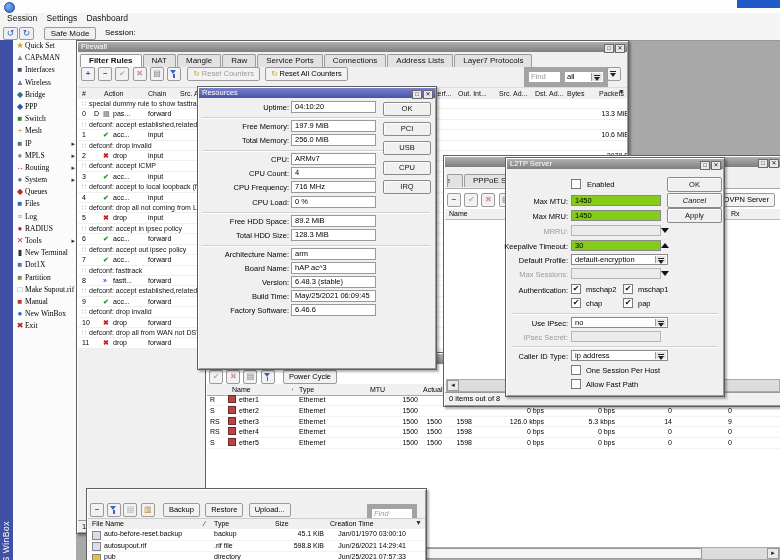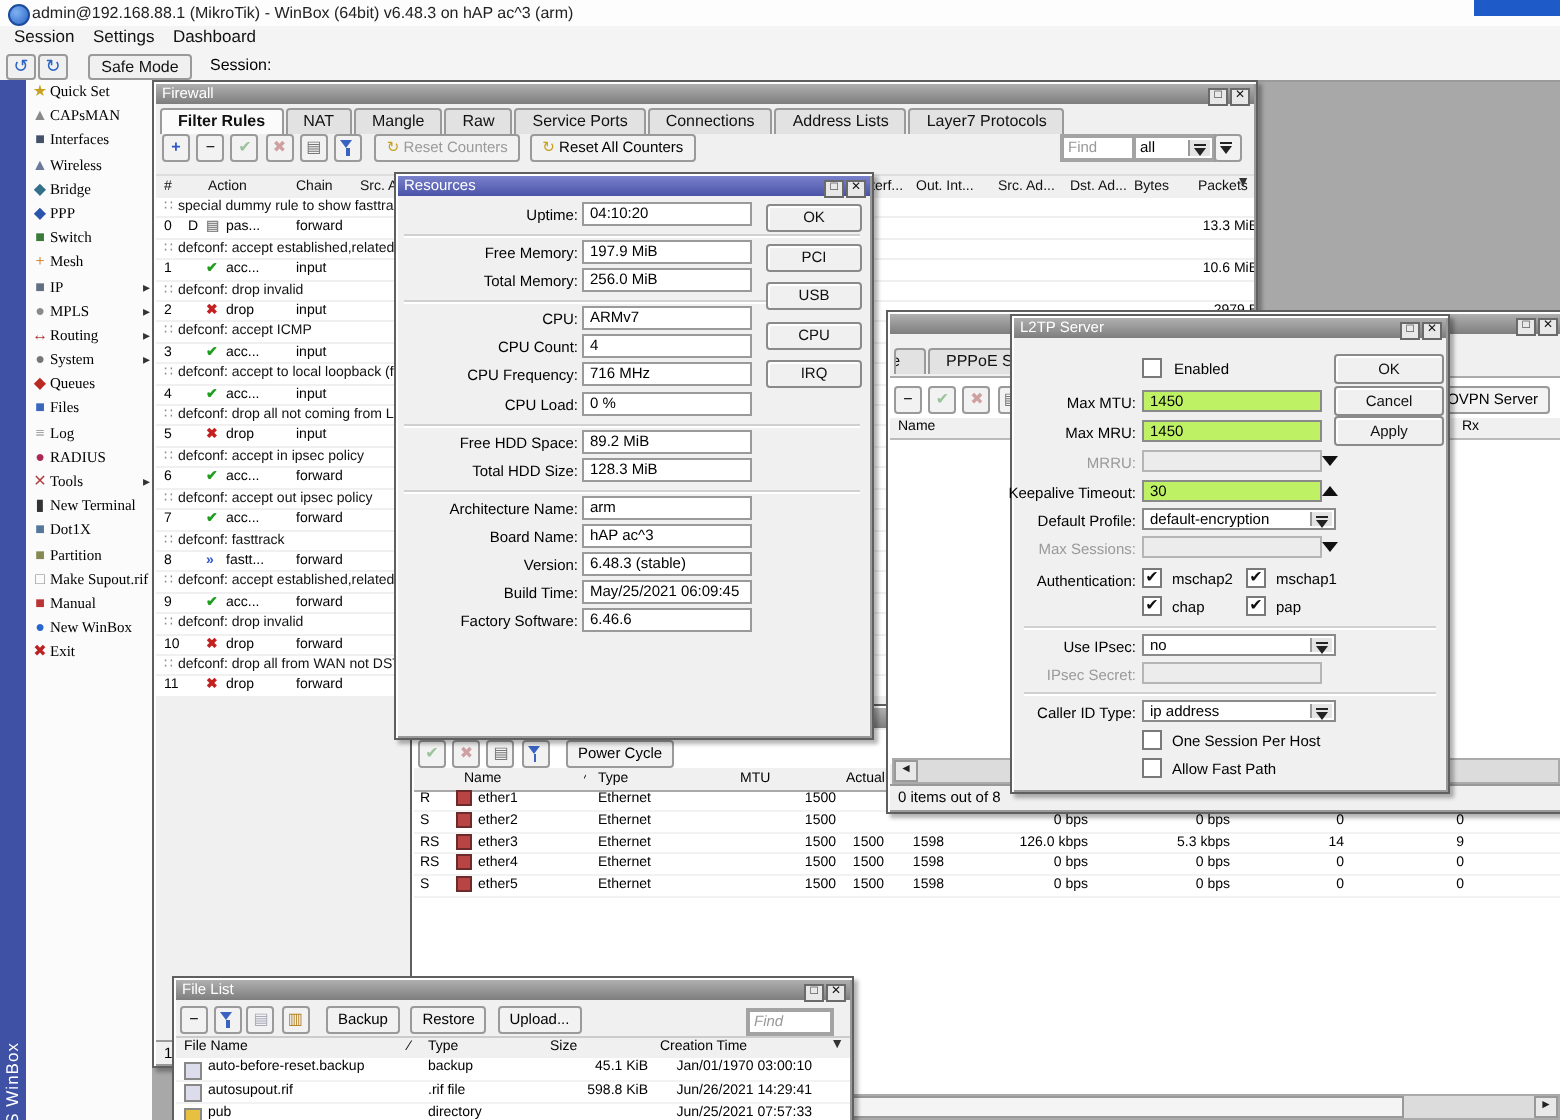--- a/index.html
+++ b/index.html
@@ -36,21 +36,21 @@
   .tbar{position:absolute;left:1px;right:1px;top:1px;height:10px;
      background:linear-gradient(#b0b0b0,#7e7e7e);color:#fff;font-size:7.5px;line-height:10px;padding-left:3px;}
   .tbar.active{background:linear-gradient(#7a82cc,#4a52a8);}
   .wbtns{position:absolute;right:2px;top:1.5px;}
   .wbtn{display:inline-block;width:8px;height:7px;background:#e8e8e8;border:1px solid #6a6a6a;
      font-size:6px;line-height:6px;text-align:center;color:#111;vertical-align:top;margin-left:1px;}
   .btn{display:inline-block;background:#f0f0f0;border:1px solid #8a8a8a;border-radius:2px;
      box-shadow:inset 1px 1px 0 #fff;text-align:center;color:#111;}
   .mini{display:inline-block;width:12px;height:12px;border:1px solid #9a9a9a;border-radius:2px;background:#f2f2f2;
      font-size:8px;line-height:12px;text-align:center;vertical-align:top;margin-right:1px;}
-  .sunken{background:#fff;border:2px solid #a3a3a3;}
+  .sunken{background:#fff;border:5px solid #a3a3a3;}
   .funnel{display:inline-block;position:relative;width:12px;height:12px;border:1px solid #9a9a9a;border-radius:2px;background:#f2f2f2;vertical-align:top;}
   .funnel::before{content:"";position:absolute;left:2px;top:2px;border-left:3.5px solid transparent;border-right:3.5px solid transparent;border-top:4px solid #3a62c0;}
   .funnel::after{content:"";position:absolute;left:5px;top:6px;width:1.5px;height:4px;background:#3a62c0;}
   .dbtn{position:absolute;right:1px;top:1px;bottom:1px;width:10px;background:#e4e4e4;border-left:1px solid #9a9a9a;}
   .dbtn::before{content:"";position:absolute;left:2px;top:4px;border-left:3px solid transparent;border-right:3px solid transparent;border-top:4px solid #222;}
   .dbtn::after{content:"";position:absolute;left:2px;top:2px;width:6px;height:1px;background:#222;}
   .optarr{position:absolute;width:0;height:0;}
   .optarr.down{border-left:4px solid transparent;border-right:4px solid transparent;border-top:5px solid #111;}
   .optarr.up{border-left:4px solid transparent;border-right:4px solid transparent;border-bottom:5px solid #111;}
   .cb{display:inline-block;width:8px;height:8px;background:#fff;border:1px solid #7a7a7a;
@@ -127,21 +127,21 @@
   .resrow .rl{position:absolute;right:145px;top:2px;font-size:7.5px;white-space:nowrap;}
   .resrow .rv{position:absolute;left:93px;top:0;width:80px;height:10px;background:#fff;border:1px solid #9a9a9a;font-size:7.5px;line-height:10px;padding-left:3px;white-space:nowrap;}
   .resrow.sep{height:5px;}
   .resrow.sep::after{content:"";position:absolute;left:4px;right:4px;top:2px;height:1px;background:#d0d0d0;border-bottom:1px solid #fff;}
   #res-btns{position:absolute;right:5px;top:15px;width:48px;}
   #res-btns .btn{display:block;width:46px;height:12px;line-height:12px;font-size:7.5px;margin-bottom:5.5px;}
   
   #l2tp{left:505px;top:157px;width:218px;height:238px;}
   .frow{position:absolute;height:11px;}
   .flabel{position:absolute;right:156px;top:2px;font-size:7.5px;white-space:nowrap;}
-  .ffield{position:absolute;left:65px;top:0;width:85px;height:9px;background:#bef264;border:1px solid #8a8a8a;font-size:7.5px;line-height:9px;padding-left:3px;}
+  .ffield{position:absolute;left:65px;top:0;width:85px;height:9px;background:#84cc16;border:1px solid #8a8a8a;font-size:7.5px;line-height:9px;padding-left:3px;}
   .ffield.disabled{background:#ececec;border-color:#b5b5b5;}
   .fcombo{position:absolute;left:65px;top:0;width:92px;height:9px;background:#fff;border:1px solid #8a8a8a;font-size:7.5px;line-height:9px;padding-left:3px;}
   .l2btn{position:absolute;left:161px;width:53px;height:13px;line-height:13px;font-size:7.5px;}
   .l2sep{position:absolute;left:6px;right:6px;height:1px;background:#d0d0d0;border-bottom:1px solid #fff;}
   .dimlbl{color:#9a9a9a;}
   
   #fl{left:86px;top:488px;width:339px;height:74px;}
   #fl .body{position:absolute;left:1px;top:12px;right:1px;bottom:0;background:#f0f0f0;}
   #fl-toolbar{position:absolute;left:3px;top:14px;height:14px;width:330px;}
   #fl-find{position:absolute;right:3px;top:1px;width:38px;height:10px;font-size:7.5px;line-height:10px;color:#999;padding-left:2px;font-style:italic;}
@@ -158,21 +158,20 @@
   .hdrfilter{position:absolute;right:3px;top:0;color:#333;font-size:7px;}
 </style>
 </head>
 <body>
 
 <div id="screen">
 
   <div id="chrome">
     <div id="titlebar">
       <span id="globe"></span>
-      <span class="t">admin@192.168.88.1 (MikroTik) - WinBox (64bit) v6.48.3 on hAP ac^3 (arm)</span>
       <span id="tbaccent"></span>
     </div>
     <div id="menubar">
       <span>Session</span>
       <span>Settings</span>
       <span>Dashboard</span>
     </div>
     <div id="quickbar">
       <span class="qbtn" style="left:3px;width:13px;"><span class="arrow-glyph">↺</span></span>
       <span class="qbtn" style="left:19px;width:13px;"><span class="arrow-glyph">↻</span></span>
@@ -732,21 +731,21 @@
   <div class="win" id="l2tp">
     <div class="tbar">
       <span>L2TP Server</span>
       <span class="wbtns"><span class="wbtn">□</span><span class="wbtn">✕</span></span>
     </div>
     <div class="frow" style="left:0;top:21px;width:160px;">
       <span class="cb" style="position:absolute;left:65px;top:0;"></span>
       <span class="cblb" style="position:absolute;left:78px;top:1px;">Enabled</span>
     </div>
     <span class="btn l2btn" style="top:19px;">OK</span>
-    <span class="btn l2btn" style="top:35px;">Cancel</span>
+    <span class="btn l2btn" style="top:35px;font-style:italic;">Cancel</span>
     <span class="btn l2btn" style="top:50px;">Apply</span>
 
     <div class="frow" style="left:0;top:37px;width:218px;">
       <span class="flabel">Max MTU:</span>
       <span class="ffield">1450</span>
     </div>
     <div class="frow" style="left:0;top:52px;width:218px;">
       <span class="flabel">Max MRU:</span>
       <span class="ffield">1450</span>
     </div>
@@ -800,24 +799,20 @@
       <span class="cb" style="position:absolute;left:65px;"></span>
       <span class="cblb" style="position:absolute;left:77px;top:1px;">Allow Fast Path</span>
     </div>
     <div class="frow" style="left:0;top:207px;width:218px;">
       <span class="cb" style="position:absolute;left:65px;"></span>
       <span class="cblb" style="position:absolute;left:77px;top:1px;">One Session Per Host</span>
     </div>
   </div>
 
   <div class="win" id="fl">
-    <div class="tbar">
-      <span>File List</span>
-      <span class="wbtns"><span class="wbtn">□</span><span class="wbtn">✕</span></span>
-    </div>
     <div class="body"></div>
     <div id="fl-toolbar">
       <span class="mini">−</span>
       <span class="funnel"></span>
       <span class="mini" style="color:#aab;">▤</span>
       <span class="mini" style="color:#b8862a;">▥</span>
       <span class="tbtn" style="margin-left:5px;">Backup</span>
       <span class="tbtn">Restore</span>
       <span class="tbtn">Upload...</span>
       <span id="fl-find" class="sunken">Find</span>

